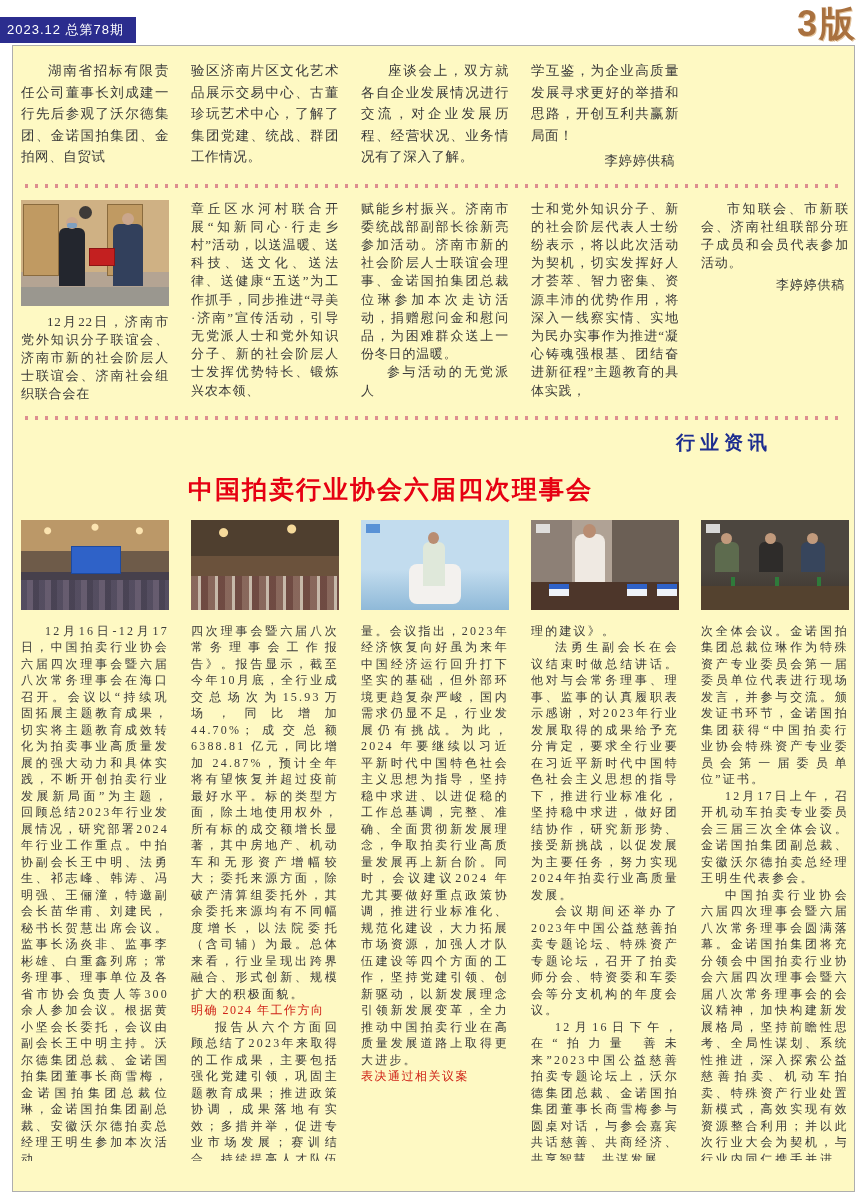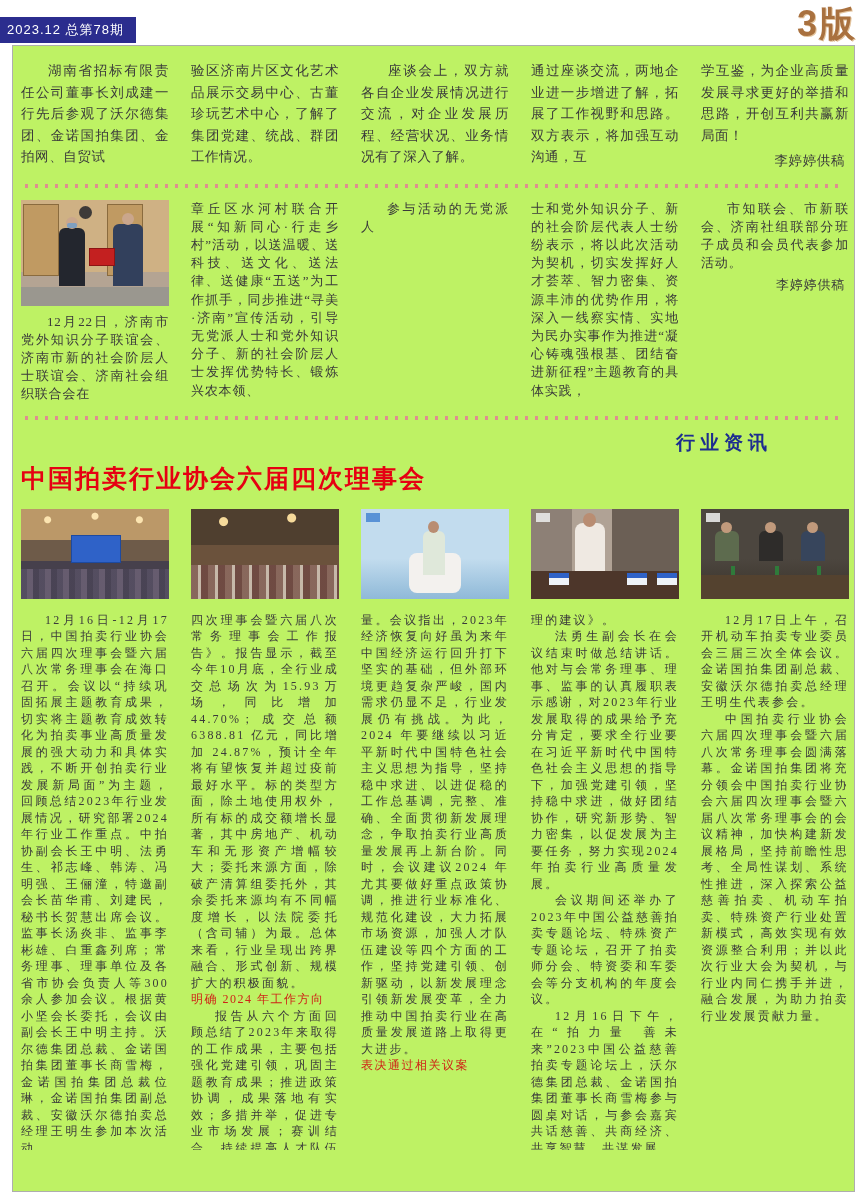--- a/index.html
+++ b/index.html
@@ -17,21 +17,21 @@
   }
   .page-num{
     position:absolute;right:10px;top:0;color:#a9713f;
     font-family:"Liberation Sans","DejaVu Sans",sans-serif;
     font-size:36px;font-weight:800;letter-spacing:2px;
     text-shadow:1px 1px 0 #e3c49e;
   }
   
   .content-box{
     margin:0 12px;border:1px solid #aeaeae;height:1147px;
-    padding:14px 8px 0 8px;box-sizing:border-box;overflow:hidden;background:#bef264;
+    padding:14px 8px 0 8px;box-sizing:border-box;overflow:hidden;background:#fef9c3;
   }
   .cols{display:flex;gap:22px;}
   .col{width:148px;flex:none;}
   .col p{margin:0;text-align:justify;}
   p.ind{text-indent:2em;}
   .byline{text-align:right !important;padding-right:4px;margin-top:4px !important;}
   
   .top-story{font-size:13.5px;line-height:21.5px;letter-spacing:.6px;min-height:96px;}
   
   .dotted{
@@ -58,21 +58,21 @@
   .head{position:absolute;width:12px;height:12px;border-radius:50%;background:#caa68c;}
   .head.h1{left:45px;top:17px;} .head.h2{left:101px;top:13px;}
   .mask{position:absolute;left:46px;top:23px;width:10px;height:5px;background:#7f9fc0;border-radius:2px;}
   .cert{position:absolute;left:68px;top:48px;width:24px;height:16px;background:#c32020;border:1px solid #8c1414;}
   
   .section-label{
     margin-top:10px;text-align:right;padding-right:74px;color:#1d2d8f;
     font-weight:bold;font-size:19px;letter-spacing:5px;
   }
   .headline2{
-    margin:5px 86px 0 0;color:#e60012;
+    margin:16px 86px 0 0;text-align:center;color:#e60012;
     font-family:"Liberation Sans","DejaVu Sans",sans-serif;
     font-size:25px;font-weight:800;line-height:35px;letter-spacing:2px;
   }
   
   .photos{display:flex;gap:22px;margin-top:13px;height:90px;}
   .ph{position:relative;width:148px;height:90px;flex:none;overflow:hidden;}
   .ph1{background:
     radial-gradient(circle at 18% 12%,rgba(255,232,180,.95) 0 3px,transparent 4px),
     radial-gradient(circle at 50% 8%,rgba(255,232,180,.95) 0 3px,transparent 4px),
     radial-gradient(circle at 80% 12%,rgba(255,232,180,.95) 0 3px,transparent 4px),
@@ -126,23 +126,20 @@
       <div class="col">
           <p class="ind">湖南省招标有限责任公司董事长刘成建一行先后参观了沃尔德集团、金诺国拍集团、金拍网、自贸试</p>
         </div>
       <div class="col">
           <p>验区济南片区文化艺术品展示交易中心、古董珍玩艺术中心，了解了集团党建、统战、群团工作情况。</p>
         </div>
       <div class="col">
           <p class="ind">座谈会上，双方就各自企业发展情况进行交流，对企业发展历程、经营状况、业务情况有了深入了解。</p>
         </div>
       <div class="col">
-          <p>通过座谈交流，两地企业进一步增进了解，拓展了工作视野和思路。双方表示，将加强互动沟通，互</p>
-        </div>
-      <div class="col">
         <p>学互鉴，为企业高质量发展寻求更好的举措和思路，开创互利共赢新局面！</p>
         <p class="byline">李婷婷供稿</p>
       </div>
     </div>
   </section>
 
   <div class="dotted"></div>
 
   <section>
     <div class="cols a1">
@@ -157,20 +154,21 @@
           <div class="head h2"></div>
           <div class="mask"></div>
           <div class="cert"></div>
         </div>
         <p class="ind">12月22日，济南市党外知识分子联谊会、济南市新的社会阶层人士联谊会、济南社会组织联合会在</p>
       </div>
       <div class="col">
         <p>章丘区水河村联合开展“知新同心·行走乡村”活动，以送温暖、送科技、送文化、送法律、送健康“五送”为工作抓手，同步推进“寻美·济南”宣传活动，引导无党派人士和党外知识分子、新的社会阶层人士发挥优势特长、锻炼兴农本领、</p>
       </div>
       <div class="col">
+        <p>赋能乡村振兴。济南市委统战部副部长徐新亮参加活动。济南市新的社会阶层人士联谊会理事、金诺国拍集团总裁位琳参加本次走访活动，捐赠慰问金和慰问品，为困难群众送上一份冬日的温暖。</p>
         <p class="ind">参与活动的无党派人</p>
       </div>
       <div class="col">
         <p>士和党外知识分子、新的社会阶层代表人士纷纷表示，将以此次活动为契机，切实发挥好人才荟萃、智力密集、资源丰沛的优势作用，将深入一线察实情、实地为民办实事作为推进“凝心铸魂强根基、团结奋进新征程”主题教育的具体实践，</p>
       </div>
       <div class="col">
         <p class="ind">市知联会、市新联会、济南社组联部分班子成员和会员代表参加活动。</p>
         <p class="byline">李婷婷供稿</p>
       </div>
     </div>
@@ -233,25 +231,26 @@
         <p class="subhead">明确 2024 年工作方向</p>
         <p class="ind">报告从六个方面回顾总结了2023年来取得的工作成果，主要包括强化党建引领，巩固主题教育成果；推进政策协调，成果落地有实效；多措并举，促进专业市场发展；赛训结合，持续提高人才队伍素质；深化标准化工作，服务高质量发展；日常工作稳步推进，优化服务质</p>
       </div>
       <div class="col">
         <p>量。会议指出，2023年经济恢复向好虽为来年中国经济运行回升打下坚实的基础，但外部环境更趋复杂严峻，国内需求仍显不足，行业发展仍有挑战。为此，2024 年要继续以习近平新时代中国特色社会主义思想为指导，坚持稳中求进、以进促稳的工作总基调，完整、准确、全面贯彻新发展理念，争取拍卖行业高质量发展再上新台阶。同时，会议建议2024 年尤其要做好重点政策协调，推进行业标准化、规范化建设，大力拓展市场资源，加强人才队伍建设等四个方面的工作，坚持党建引领、创新驱动，以新发展理念引领新发展变革，全力推动中国拍卖行业在高质量发展道路上取得更大进步。</p>
         <p class="subhead">表决通过相关议案</p>
 
       </div>
       <div class="col">
         <p>理的建议》。</p>
-        <p class="ind">法勇生副会长在会议结束时做总结讲话。他对与会常务理事、理事、监事的认真履职表示感谢，对2023年行业发展取得的成果给予充分肯定，要求全行业要在习近平新时代中国特色社会主义思想的指导下，加强党建引领，坚持稳中求进，做好团结协作，研究新形势、智力密集，以促发展为主要任务，努力实现2024年拍卖行业高质量发展。</p>
+        <p class="ind">法勇生副会长在会议结束时做总结讲话。他对与会常务理事、理事、监事的认真履职表示感谢，对2023年行业发展取得的成果给予充分肯定，要求全行业要在习近平新时代中国特色社会主义思想的指导下，推进行业标准化，坚持稳中求进，做好团结协作，研究新形势、接受新挑战，以促发展为主要任务，努力实现2024年拍卖行业高质量发展。</p>
         <p class="ind">会议期间还举办了2023年中国公益慈善拍卖专题论坛、特殊资产专题论坛，召开了拍卖师分会、特资委和车委会等分支机构的年度会议。</p>
         <p class="ind">12月16日下午，在“拍力量 善未来”2023中国公益慈善拍卖专题论坛上，沃尔德集团总裁、金诺国拍集团董事长商雪梅参与圆桌对话，与参会嘉宾共话慈善、共商经济、共享智慧、共谋发展。</p>
 
       </div>
       <div class="col">
+        <p>次全体会议。金诺国拍集团总裁位琳作为特殊资产专业委员会第一届委员单位代表进行现场发言，并参与交流。颁发证书环节，金诺国拍集团获得“中国拍卖行业协会特殊资产专业委员会第一届委员单位”证书。</p>
         <p class="ind">12月17日上午，召开机动车拍卖专业委员会三届三次全体会议。金诺国拍集团副总裁、安徽沃尔德拍卖总经理王明生代表参会。</p>
         <p class="ind">中国拍卖行业协会六届四次理事会暨六届八次常务理事会圆满落幕。金诺国拍集团将充分领会中国拍卖行业协会六届四次理事会暨六届八次常务理事会的会议精神，加快构建新发展格局，坚持前瞻性思考、全局性谋划、系统性推进，深入探索公益慈善拍卖、机动车拍卖、特殊资产行业处置新模式，高效实现有效资源整合利用；并以此次行业大会为契机，与行业内同仁携手并进，融合发展，为助力拍卖行业发展贡献力量。</p>
       </div>
     </div>
   </section>
 
 </div>
 
 </body></html>

